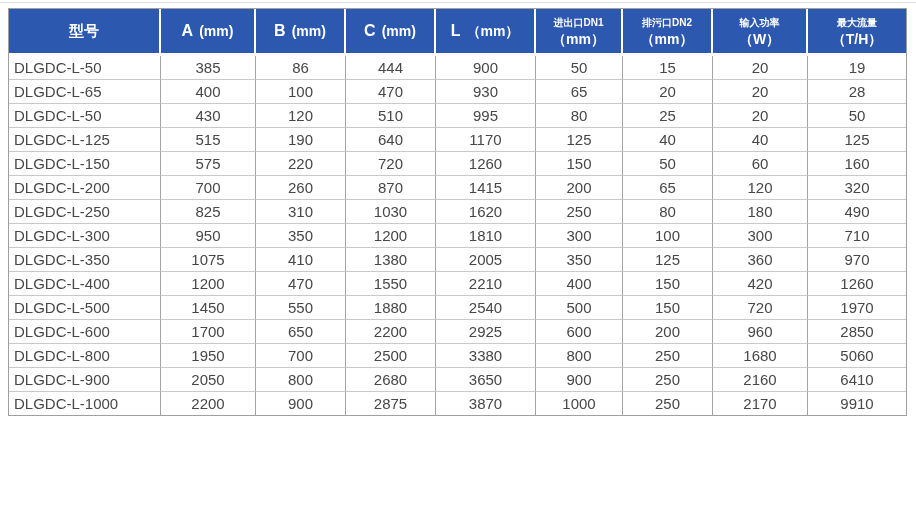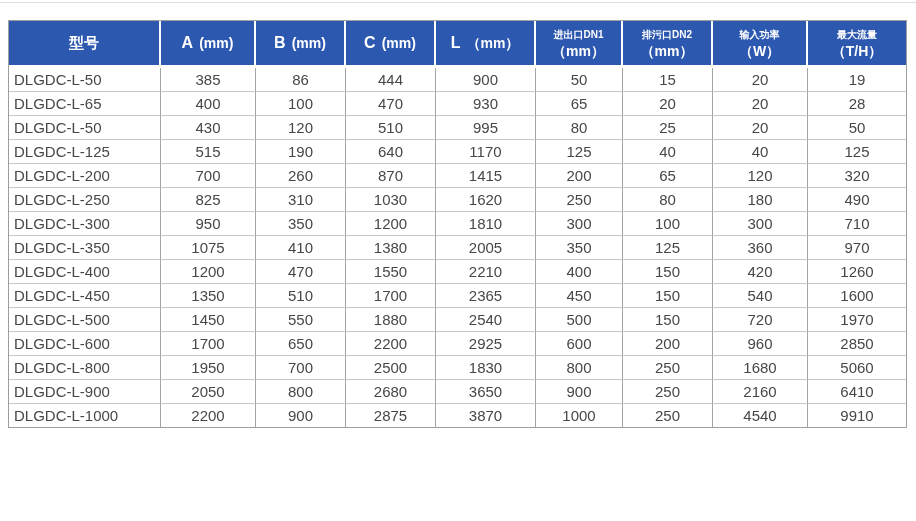--- a/index.html
+++ b/index.html
@@ -1,21 +1,21 @@
 <!DOCTYPE html>
 <html><head>
 <meta charset="utf-8">
 <style>
   html,body{margin:0;padding:0;}
   body{
     width:916px;height:521px;background:#ffffff;overflow:hidden;position:relative;
     font-family:"Liberation Sans", sans-serif;
   }
   .top-line{position:absolute;top:2px;left:0;width:916px;height:1px;background:#dcdcdc;}
-  .table-wrap{position:absolute;left:8px;top:20px;border:1px solid #9f9f9f;background:#ffffff;}
+  .table-wrap{position:absolute;left:8px;top:8px;border:1px solid #9f9f9f;background:#ffffff;}
   table{border-collapse:separate;border-spacing:0;table-layout:fixed;}
   th{
     background:#2c58b0;color:#ffffff;font-weight:bold;text-align:center;vertical-align:middle;
     height:44px;padding:0;border-right:2px solid #ffffff;border-bottom:3px solid #ffffff;
     overflow:hidden;
   }
   th:last-child{border-right:none;}
   .h-single .h-main{font-size:15px;}
   .h-inline .h-main{font-size:16px;}
   .h-inline .h-sub{font-size:14px;margin-left:6px;}
@@ -118,20 +118,31 @@
           <td>515</td>
           <td>190</td>
           <td>640</td>
           <td>1170</td>
           <td>125</td>
           <td>40</td>
           <td>40</td>
           <td>125</td>
         </tr>
         <tr>
+          <td class="model-cell">DLGDC-L-150</td>
+          <td>575</td>
+          <td>220</td>
+          <td>720</td>
+          <td>1260</td>
+          <td>150</td>
+          <td>50</td>
+          <td>60</td>
+          <td>160</td>
+        </tr>
+        <tr>
           <td class="model-cell">DLGDC-L-200</td>
           <td>700</td>
           <td>260</td>
           <td>870</td>
           <td>1415</td>
           <td>200</td>
           <td>65</td>
           <td>120</td>
           <td>320</td>
         </tr>
@@ -173,31 +184,20 @@
           <td>1200</td>
           <td>470</td>
           <td>1550</td>
           <td>2210</td>
           <td>400</td>
           <td>150</td>
           <td>420</td>
           <td>1260</td>
         </tr>
         <tr>
-          <td class="model-cell">DLGDC-L-450</td>
-          <td>1350</td>
-          <td>510</td>
-          <td>1700</td>
-          <td>2365</td>
-          <td>450</td>
-          <td>150</td>
-          <td>540</td>
-          <td>1600</td>
-        </tr>
-        <tr>
           <td class="model-cell">DLGDC-L-500</td>
           <td>1450</td>
           <td>550</td>
           <td>1880</td>
           <td>2540</td>
           <td>500</td>
           <td>150</td>
           <td>720</td>
           <td>1970</td>
         </tr>
@@ -210,21 +210,21 @@
           <td>600</td>
           <td>200</td>
           <td>960</td>
           <td>2850</td>
         </tr>
         <tr>
           <td class="model-cell">DLGDC-L-800</td>
           <td>1950</td>
           <td>700</td>
           <td>2500</td>
-          <td>1830</td>
+          <td>3380</td>
           <td>800</td>
           <td>250</td>
           <td>1680</td>
           <td>5060</td>
         </tr>
         <tr>
           <td class="model-cell">DLGDC-L-900</td>
           <td>2050</td>
           <td>800</td>
           <td>2680</td>
@@ -235,18 +235,18 @@
           <td>6410</td>
         </tr>
         <tr>
           <td class="model-cell">DLGDC-L-1000</td>
           <td>2200</td>
           <td>900</td>
           <td>2875</td>
           <td>3870</td>
           <td>1000</td>
           <td>250</td>
-          <td>4540</td>
+          <td>2170</td>
           <td>9910</td>
         </tr>
       </tbody>
   </table>
 </div>
 
 </body></html>

